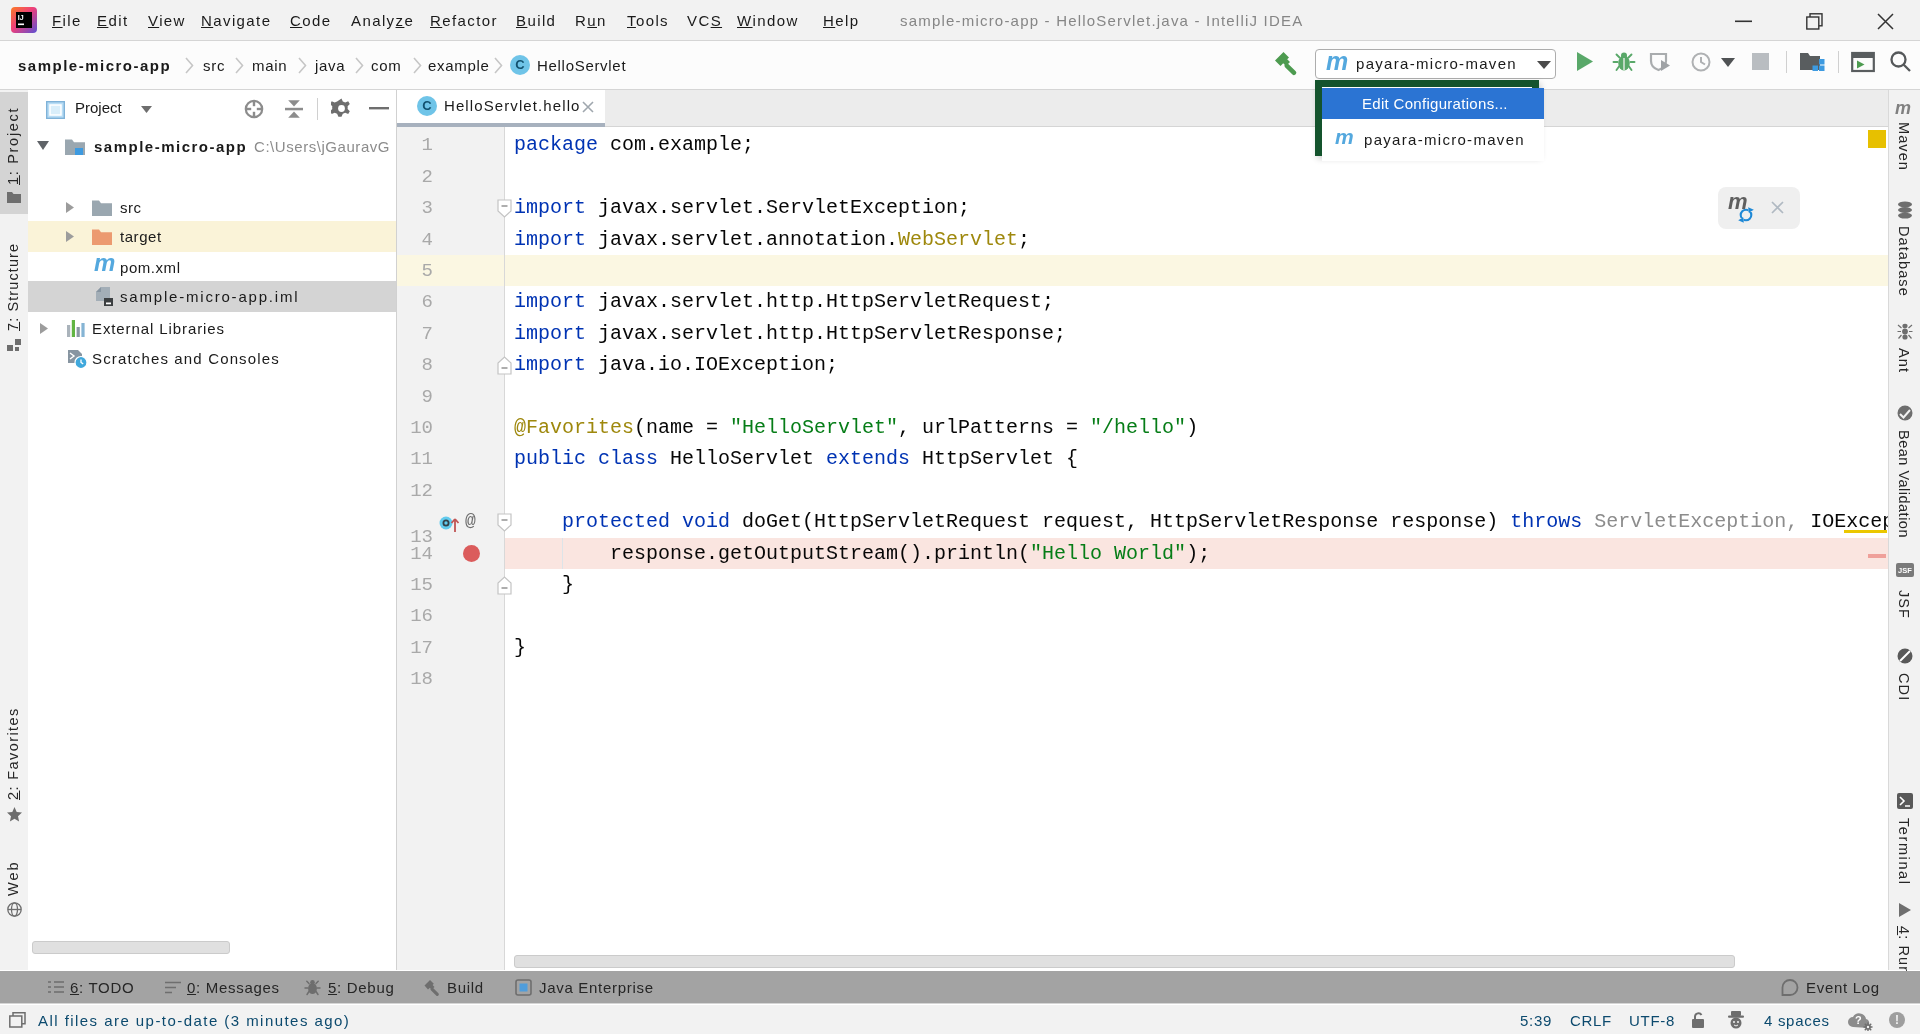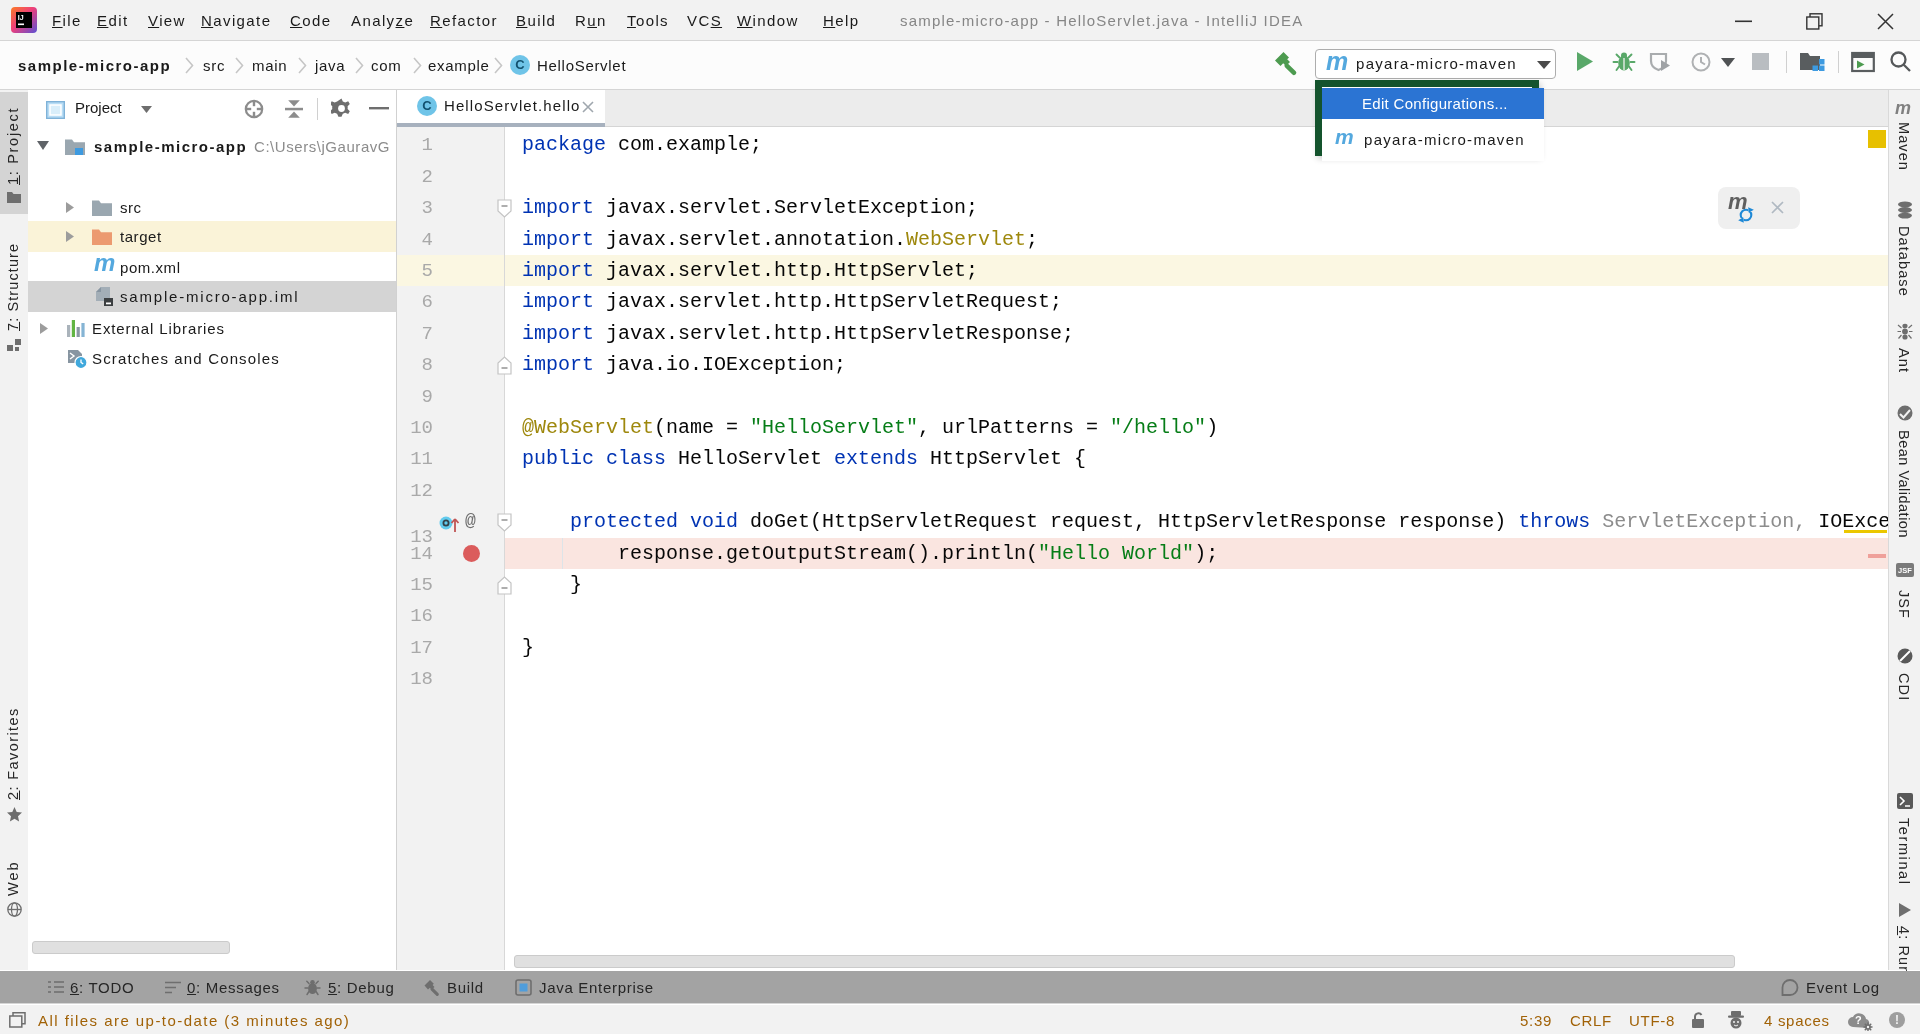--- a/index.html
+++ b/index.html
@@ -27,29 +27,29 @@
 .rotR { position:absolute; transform-origin:0 0; transform:rotate(90deg); font-size:14.5px; letter-spacing:1.1px; color:#262626; white-space:nowrap; line-height:15px; }
 
 #project { left:28px; top:90px; width:369px; height:880px; background:#fff; border-right:1px solid #d1d1d1; overflow:hidden;text-align:center; }
 .trow { position:absolute; left:0; width:369px; height:31px; font-size:15px; line-height:31px; letter-spacing:0.55px; }
 
 #tabbar { left:397px; top:90px; width:1491px; height:37px; background:#ececec; border-bottom:1px solid #d5d5d5; }
 #tab { position:absolute; left:0; top:0; width:208px; height:33px; background:#fff; }
 #tabunderline { position:absolute; left:0; top:33px; width:208px; height:4px; background:#a7b1be; }
 #editor { left:397px; top:127px; width:1491px; height:843px; background:#fff; overflow:hidden; }
 .ln { position:absolute; left:0; width:36px; text-align:right; font-family:"Liberation Mono", monospace; font-size:19px; color:#a9a9a9; height:32px; line-height:32px; }
-.cl { position:absolute; left:117px; height:32px; line-height:32px; font-family:"Liberation Mono", monospace; font-size:20px; white-space:pre; color:#070707;margin-left:8px; }
+.cl { position:absolute; left:117px; height:32px; line-height:32px; font-family:"Liberation Mono", monospace; font-size:20px; white-space:pre; color:#070707; }
 .kw { color:#0033b3; } .str { color:#067d17; } .ann { color:#9e880d; } .gr { color:#8c8c8c; }
 #crline { position:absolute; left:0; top:128px; width:1491px; height:31px; background:#fbf7e2; }
 #bpline { position:absolute; left:108px; top:411px; width:1383px; height:31px; background:#fae5e0; }
 
 #btoolbar { left:0; top:971px; width:1920px; height:33px; background:#a3a3a3; border-bottom:1px solid #d5d5d5; }
 .bt { position:absolute; top:8px; font-size:15px; color:#262626; letter-spacing:0.7px; }
 #statusbar { left:0; top:1005px; width:1920px; height:29px; background:#f2f2f2; }
-.st { position:absolute; top:7px; font-size:15px; color:#a16207; letter-spacing:0.7px; }
+.st { position:absolute; top:7px; font-size:15px; color:#0c4a6e; letter-spacing:0.7px; }
 </style>
 </head>
 <body>
 
 <div class="abs" id="menubar">
   <svg class="abs" style="left:11px;top:7px" width="26" height="26">
     <defs>
         <linearGradient id="ijg" x1="0" y1="0" x2="1" y2="1">
       <stop offset="0" stop-color="#fc7b24"></stop>
           <stop offset="0.45" stop-color="#ee3f7a"></stop>
@@ -406,25 +406,24 @@
   </svg>
   <span class="abs" style="left:68px;top:384px;font-family:'Liberation Mono',monospace;font-size:18px;color:#6e6e6e">@</span>
 
   <div class="abs" style="left:66px;top:418px;width:17px;height:17px;border-radius:50%;background:#db5c5c"></div>
 
   <div class="abs" style="left:165px;top:411px;width:1px;height:31px;background:#dde4e8"></div>
 
   <div class="cl" style="top:2px"><span class="kw">package</span> com.example;</div>
   <div class="cl" style="top:65px"><span class="kw">import</span> javax.servlet.ServletException;</div>
   <div class="cl" style="top:97px"><span class="kw">import</span> javax.servlet.annotation.<span class="ann">WebServlet</span>;</div>
-  <div class="cl" style="top:128px"><span class="kw">import</span> javax.servlet.http.HttpServlet;</div>
   <div class="cl" style="top:159px"><span class="kw">import</span> javax.servlet.http.HttpServletRequest;</div>
   <div class="cl" style="top:191px"><span class="kw">import</span> javax.servlet.http.HttpServletResponse;</div>
   <div class="cl" style="top:222px"><span class="kw">import</span> java.io.IOException;</div>
-  <div class="cl" style="top:285px"><span class="ann">@WebServlet</span>(name = <span class="str">"HelloServlet"</span>, urlPatterns = <span class="str">"/hello"</span>)</div>
+  <div class="cl" style="top:285px"><span class="ann">@Favorites</span>(name = <span class="str">"HelloServlet"</span>, urlPatterns = <span class="str">"/hello"</span>)</div>
   <div class="cl" style="top:316px"><span class="kw">public class</span> HelloServlet <span class="kw">extends</span> HttpServlet {</div>
   <div class="cl" style="top:379px">    <span class="kw">protected void</span> doGet(HttpServletRequest request, HttpServletResponse response) <span class="kw">throws</span> <span class="gr">ServletException,</span> IOExcep</div>
   <div class="cl" style="top:411px">        response.getOutputStream().println(<span class="str">"Hello World"</span>);</div>
   <div class="cl" style="top:442px">    }</div>
   <div class="cl" style="top:505px">}</div>
 
   <div class="abs" style="left:1447px;top:403px;width:43px;height:3px;background:#ebc700"></div>
 
   <div class="abs" style="left:1471px;top:3px;width:18px;height:18px;background:#e7c000"></div>
   <div class="abs" style="left:1471px;top:427px;width:18px;height:4px;background:#efa09a"></div>

